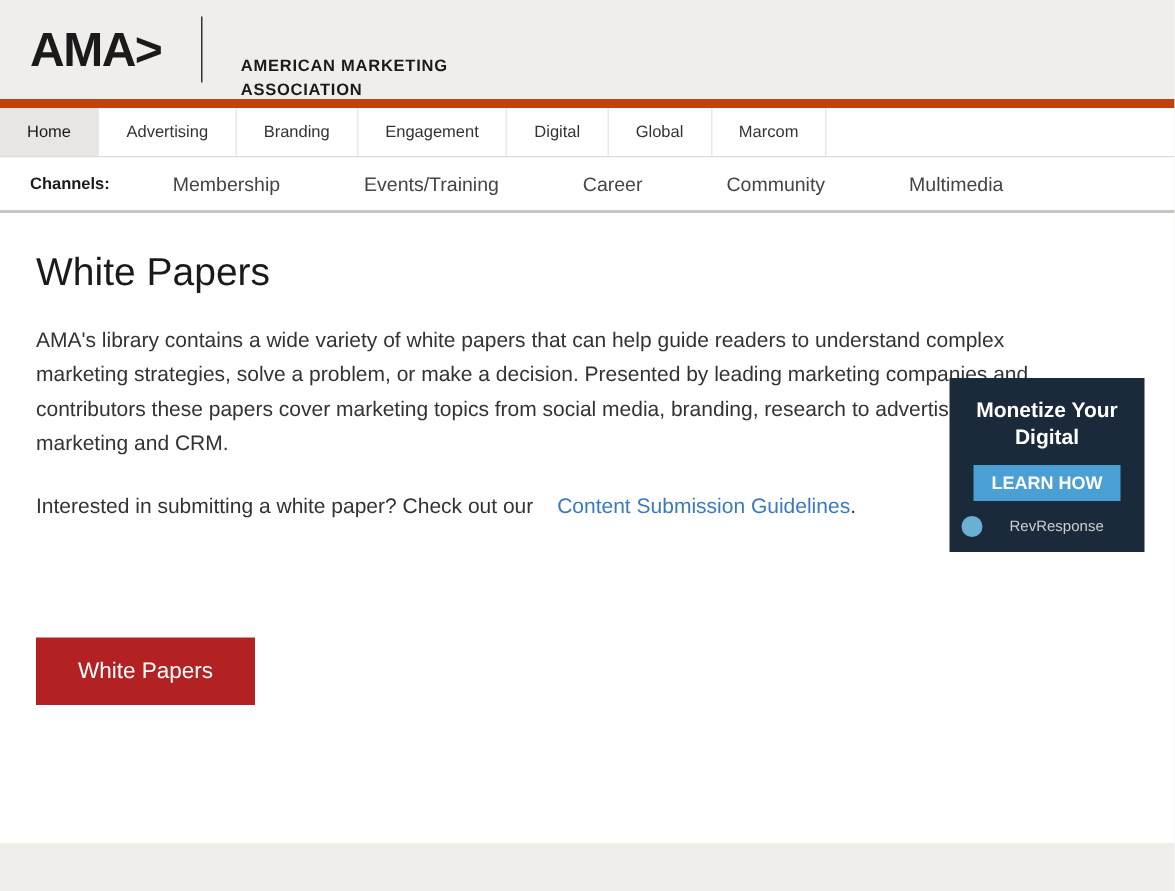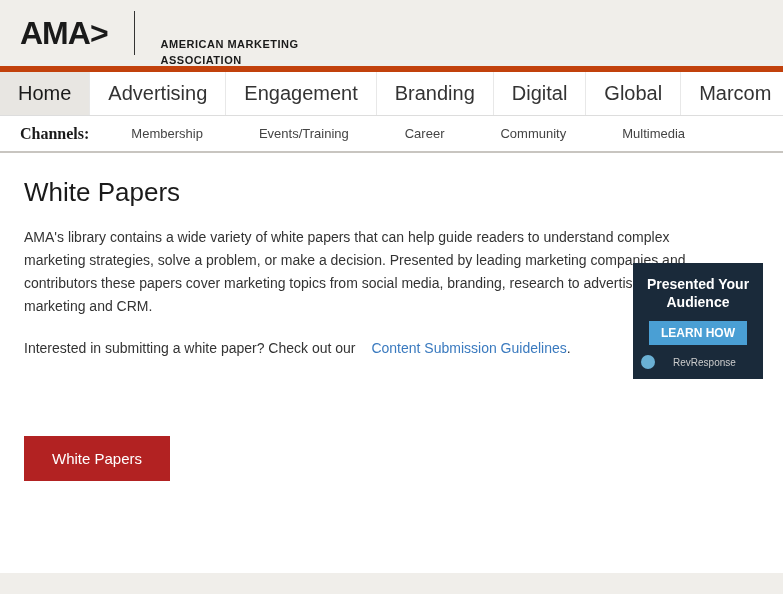--- a/index.html
+++ b/index.html
@@ -46,47 +46,46 @@
     .main-nav {
       background: #ffffff;
       border-bottom: 1px solid #ddd;
       display: flex;
       align-items: stretch;
     }
     .main-nav a {
       display: inline-flex;
       align-items: center;
       padding: 10px 18px;
-      font-size: 20px;
+      font-size: 11px;
       color: #333;
       text-decoration: none;
       border-right: 1px solid #e8e8e8;
       white-space: nowrap;
     }
     .main-nav a.active {
       background: #e8e6e2;
       font-weight: normal;
       color: #1a1a1a;
     }
 
     
     .channel-nav {
       background: #ffffff;
       border-bottom: 2px solid #c8c5c0;
       display: flex;
       align-items: center;
       padding: 8px 0;
     }
     .channel-label {
-      font-size: 16px;
+      font-size: 11px;
       font-weight: bold;
       color: #1a1a1a;
       padding: 0 14px 0 20px;
       white-space: nowrap;
-      font-family: Liberation Serif, serif;
     }
     .channel-nav a {
       font-size: 13px;
       color: #444;
       text-decoration: none;
       padding: 2px 28px;
       white-space: nowrap;
     }
 
     
@@ -192,22 +191,22 @@
     <div class="logo-text">
       <span>AMERICAN MARKETING</span><br>
       <span>ASSOCIATION</span>
     </div>
   </div>
 </header>
 
 <nav class="main-nav">
   <a href="#" class="active">Home</a>
   <a href="#">Advertising</a>
+  <a href="#">Branding</a>
   <a href="#">Engagement</a>
-  <a href="#">Branding</a>
   <a href="#">Digital</a>
   <a href="#">Global</a>
   <a href="#">Marcom</a>
 </nav>
 
 <nav class="channel-nav">
   <span class="channel-label">Channels:</span>
   <a href="#">Membership</a>
   <a href="#">Events/Training</a>
   <a href="#">Career</a>
@@ -219,21 +218,21 @@
 
   <h1 class="page-title">White Papers</h1>
 
   <p class="description">AMA's library contains a wide variety of white papers that can help guide readers to understand complex marketing strategies, solve a problem, or make a decision.  Presented by leading marketing companies and contributors these papers cover marketing topics from social media, branding, research to advertising, direct marketing and CRM.</p>
 
   <p class="submit-text">
     <span>Interested in submitting a white paper?  Check out our </span><a href="#">Content Submission Guidelines</a><span>.</span>
   </p>
 
   <div class="ad-banner">
-    <div class="ad-title">Presented Your Audience</div>
+    <div class="ad-title">Monetize Your Digital</div>
     <button class="learn-btn">LEARN HOW</button>
     <div class="rev-response">
       <div class="rev-icon"></div>
       <span>RevResponse</span>
     </div>
   </div>
 
   <div style="margin-top: 60px;">
     <button class="white-papers-btn">White Papers</button>
   </div>

